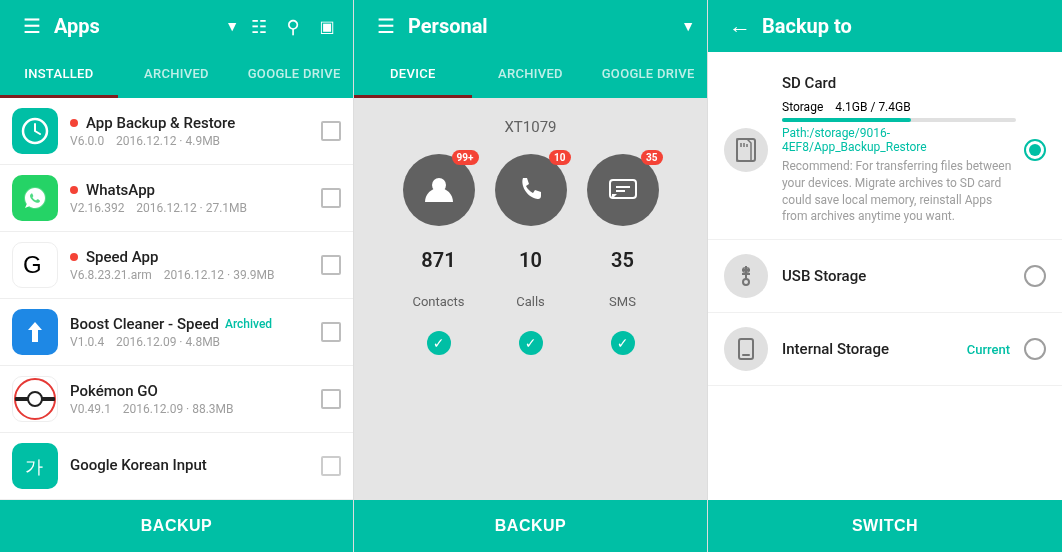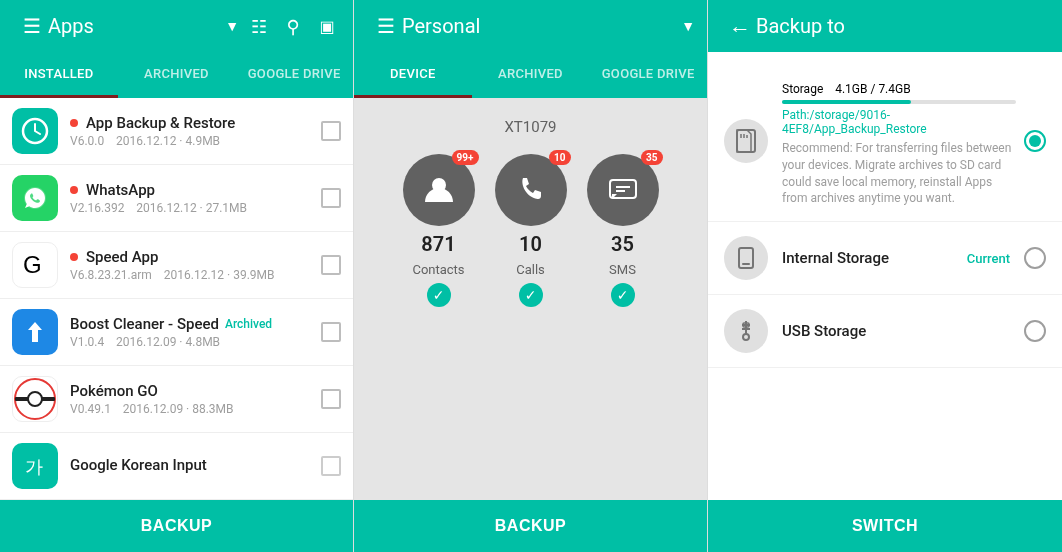--- a/index.html
+++ b/index.html
@@ -27,23 +27,23 @@
       background: #00bfa5;
       color: #fff;
       display: flex;
       align-items: center;
       padding: 0 12px;
       height: 52px;
       flex-shrink: 0;
     }
     .header-title {
       font-size: 20px;
-      font-weight: 400;
+      font-weight: 700;
       flex: 1;
-      margin-left: 2px;
+      margin-left: 8px;
     }
     .header-icon {
       width: 28px;
       height: 28px;
       display: flex;
       align-items: center;
       justify-content: center;
       margin-left: 6px;
       cursor: pointer;
       font-size: 20px;
@@ -176,21 +176,21 @@
     .contacts-row {
       display: flex;
       gap: 20px;
       justify-content: center;
       align-items: flex-start;
     }
     .contact-item {
       display: flex;
       flex-direction: column;
       align-items: center;
-      gap: 6px;
+      gap: 22px;
     }
     .contact-circle-wrap {
       position: relative;
     }
     .contact-circle {
       width: 72px;
       height: 72px;
       border-radius: 50%;
       background: #616161;
       display: flex;
@@ -534,61 +534,62 @@
         <div class="storage-icon-wrap">
           <svg width="26" height="26" viewBox="0 0 26 26">
               <rect x="4" y="2" width="18" height="22" rx="2" fill="none" stroke="#757575" stroke-width="2"></rect>
               <path d="M4 2h10l4 4v18H4z" fill="none" stroke="#757575" stroke-width="1.5"></path>
               <line x1="8" y1="10" x2="8" y2="6" stroke="#757575" stroke-width="1.5"></line>
               <line x1="11" y1="10" x2="11" y2="6" stroke="#757575" stroke-width="1.5"></line>
               <line x1="14" y1="10" x2="14" y2="7" stroke="#757575" stroke-width="1.5"></line>
             </svg>
         </div>
         <div class="storage-info">
+          <div class="storage-name">SD Card</div>
           <div class="storage-sub">
             <span>Storage</span>
             &nbsp;&nbsp;
             <span><span>4.1GB</span> / <span>7.4GB</span></span>
           </div>
           <div class="storage-progress-bar">
             <div class="storage-progress-fill"></div>
           </div>
           <div class="storage-path">Path:/storage/9016-4EF8/App_Backup_Restore</div>
           <div class="storage-desc">Recommend: For transferring files between your devices. Migrate archives to SD card could save local memory, reinstall Apps from archives anytime you want.</div>
         </div>
         <div class="radio-outer selected">
           <div class="radio-inner"></div>
         </div>
       </div>
     </div>
 
     <div class="storage-item">
       <div class="storage-icon-wrap">
         <svg width="24" height="24" viewBox="0 0 24 24">
-            <rect x="5" y="2" width="14" height="20" rx="2" fill="none" stroke="#757575" stroke-width="2"></rect>
-            <line x1="9" y1="18" x2="15" y2="18" stroke="#757575" stroke-width="2" stroke-linecap="round"></line>
-          </svg>
-      </div>
-      <div class="storage-info">
-        <div class="storage-name">Internal Storage</div>
-      </div>
-      <span class="current-label">Current</span>
-      <div class="radio-outer"></div>
-    </div>
-
-    <div class="storage-item">
-      <div class="storage-icon-wrap">
-        <svg width="24" height="24" viewBox="0 0 24 24">
             <line x1="12" y1="2" x2="12" y2="16" stroke="#757575" stroke-width="2"></line>
             <circle cx="12" cy="18" r="3" fill="none" stroke="#757575" stroke-width="2"></circle>
             <line x1="8" y1="6" x2="16" y2="6" stroke="#757575" stroke-width="2"></line>
             <line x1="8" y1="10" x2="16" y2="10" stroke="#757575" stroke-width="2"></line>
             <rect x="9" y="4" width="6" height="4" rx="1" fill="none" stroke="#757575" stroke-width="1.5"></rect>
           </svg>
       </div>
       <div class="storage-info">
         <div class="storage-name">USB Storage</div>
       </div>
       <div class="radio-outer"></div>
     </div>
+
+    <div class="storage-item">
+      <div class="storage-icon-wrap">
+        <svg width="24" height="24" viewBox="0 0 24 24">
+            <rect x="5" y="2" width="14" height="20" rx="2" fill="none" stroke="#757575" stroke-width="2"></rect>
+            <line x1="9" y1="18" x2="15" y2="18" stroke="#757575" stroke-width="2" stroke-linecap="round"></line>
+          </svg>
+      </div>
+      <div class="storage-info">
+        <div class="storage-name">Internal Storage</div>
+      </div>
+      <span class="current-label">Current</span>
+      <div class="radio-outer"></div>
+    </div>
   </div>
   <button class="backup-btn">Switch</button>
 </div>
 
 </body></html>

